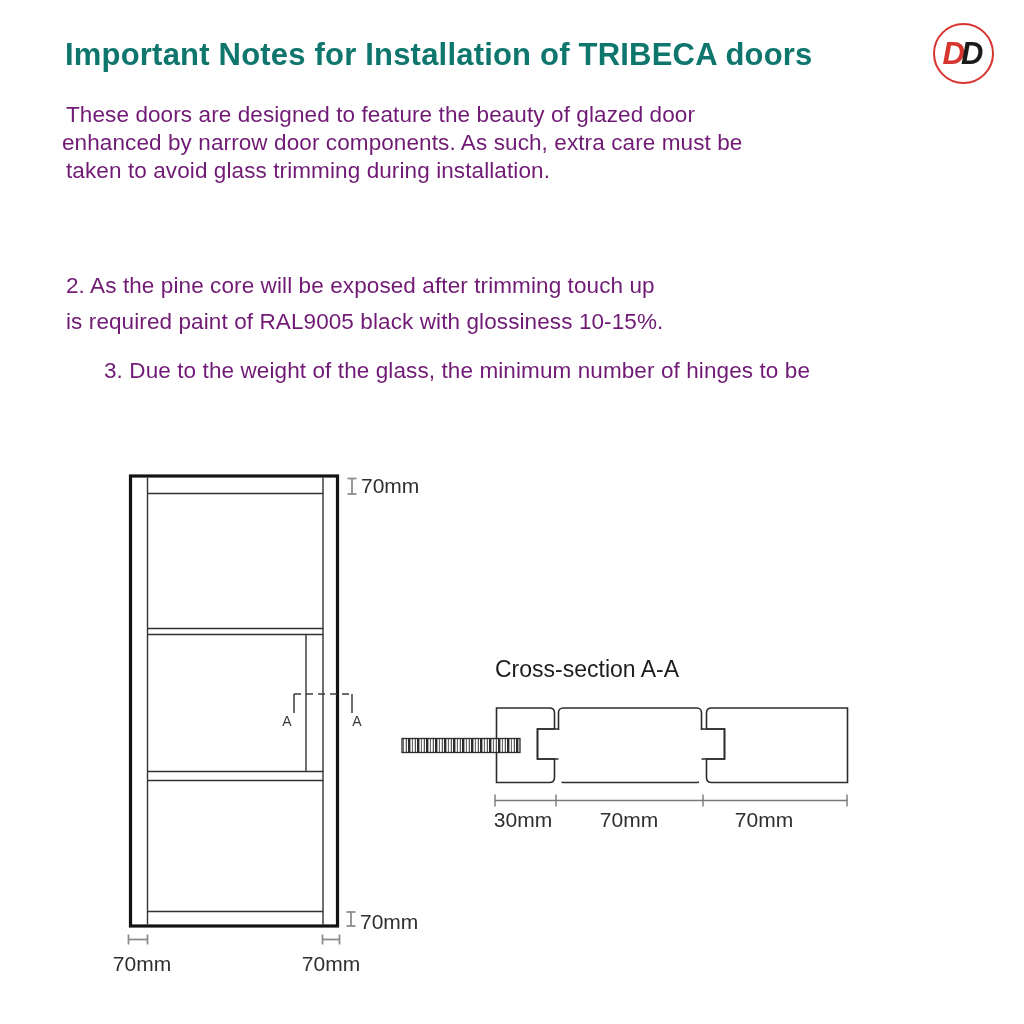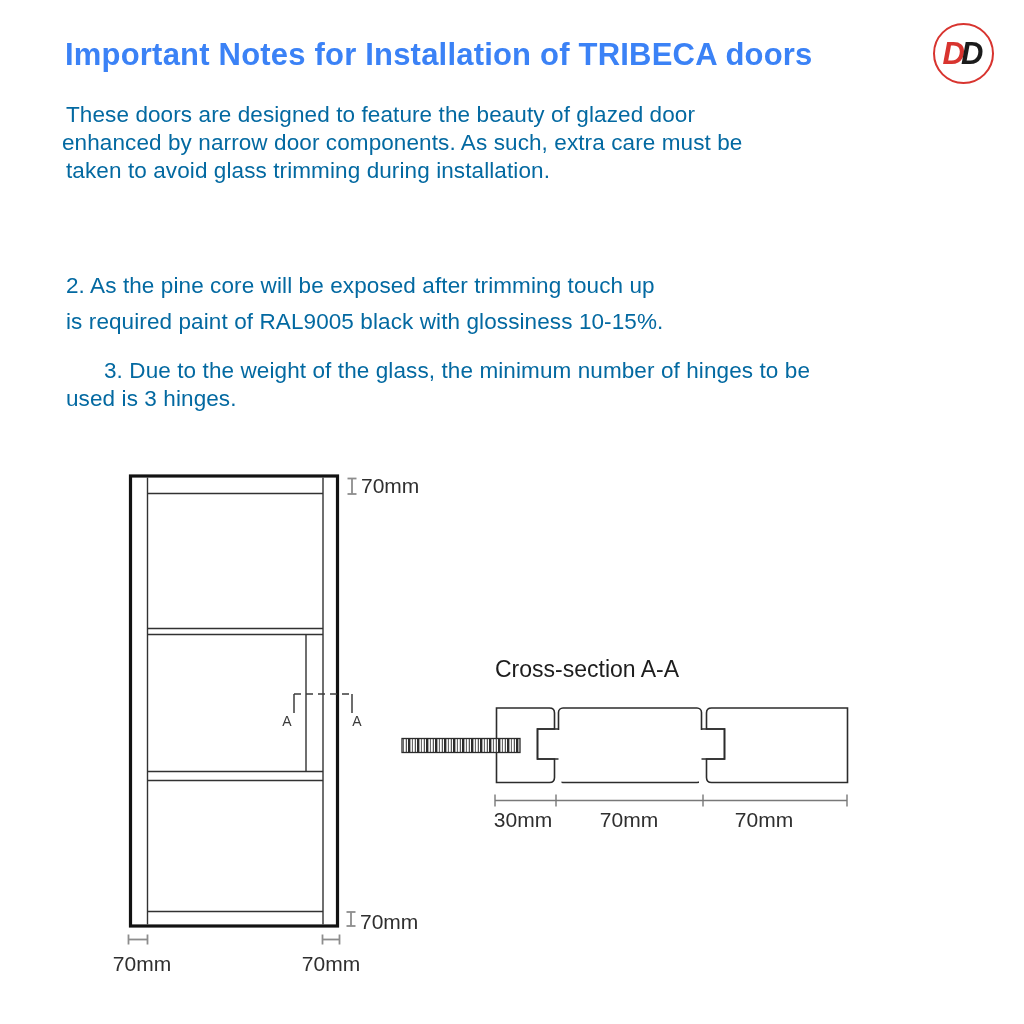--- a/index.html
+++ b/index.html
@@ -2,23 +2,23 @@
 <html><head>
 <meta charset="utf-8">
 <style>
   html,body{margin:0;padding:0;background:#ffffff;}
   .page{
     position:relative;width:1024px;height:1024px;background:#ffffff;overflow:hidden;
     font-family:"Liberation Sans", sans-serif;
   }
   .abs{position:absolute;white-space:nowrap;}
   .title{
-    left:65px;top:37px;font-size:31px;font-weight:bold;color:#3b82f6;letter-spacing:0.2px;
+    left:65px;top:37px;font-size:31px;font-weight:bold;color:#0f766e;letter-spacing:0.2px;
   }
-  .body-line{font-size:22.5px;color:#0369a1;letter-spacing:0.1px;}
+  .body-line{font-size:22.5px;color:#701a75;letter-spacing:0.1px;}
   
   .logo{
     left:933px;top:23px;width:57px;height:57px;border:2.5px solid #d8342f;border-radius:50%;
     display:flex;align-items:center;justify-content:center;background:#fff;
   }
   .logo .d{
     font-size:31px;font-weight:800;font-style:italic;letter-spacing:-3px;line-height:1;
     transform:translateX(-2px);
   }
   .d-red{color:#d8342f;}
@@ -43,21 +43,20 @@
 
   <div class="abs body-line" style="left:66px;top:102px;">These doors are designed to feature the beauty of glazed door</div>
   <div class="abs body-line" style="left:62px;top:130px;">enhanced by narrow door components. As such, extra care must be</div>
   <div class="abs body-line" style="left:66px;top:158px;">taken to avoid glass trimming during installation.</div>
 
 
   <div class="abs body-line" style="left:66px;top:273px;">2. As the pine core will be exposed after trimming touch up</div>
   <div class="abs body-line" style="left:66px;top:309px;">is required paint of RAL9005 black with glossiness 10-15%.</div>
 
   <div class="abs body-line" style="left:66px;top:358px;margin-left:38px;">3. Due to the weight of the glass, the minimum number of hinges to be</div>
-  <div class="abs body-line" style="left:66px;top:386px;">used is 3 hinges.</div>
 
   <svg width="1024" height="1024" viewBox="0 0 1024 1024">
     <defs>
       <pattern id="glasshatch" width="9" height="14" patternUnits="userSpaceOnUse">
         <rect width="9" height="14" fill="#ffffff"></rect>
         <line x1="1.3" y1="0" x2="1.3" y2="14" stroke="#2b2b2b" stroke-width="1"></line>
         <line x1="4.2" y1="0" x2="4.2" y2="14" stroke="#2b2b2b" stroke-width="2.4"></line>
         <line x1="7.4" y1="0" x2="7.4" y2="14" stroke="#2b2b2b" stroke-width="0.8"></line>
       </pattern>
     </defs>

